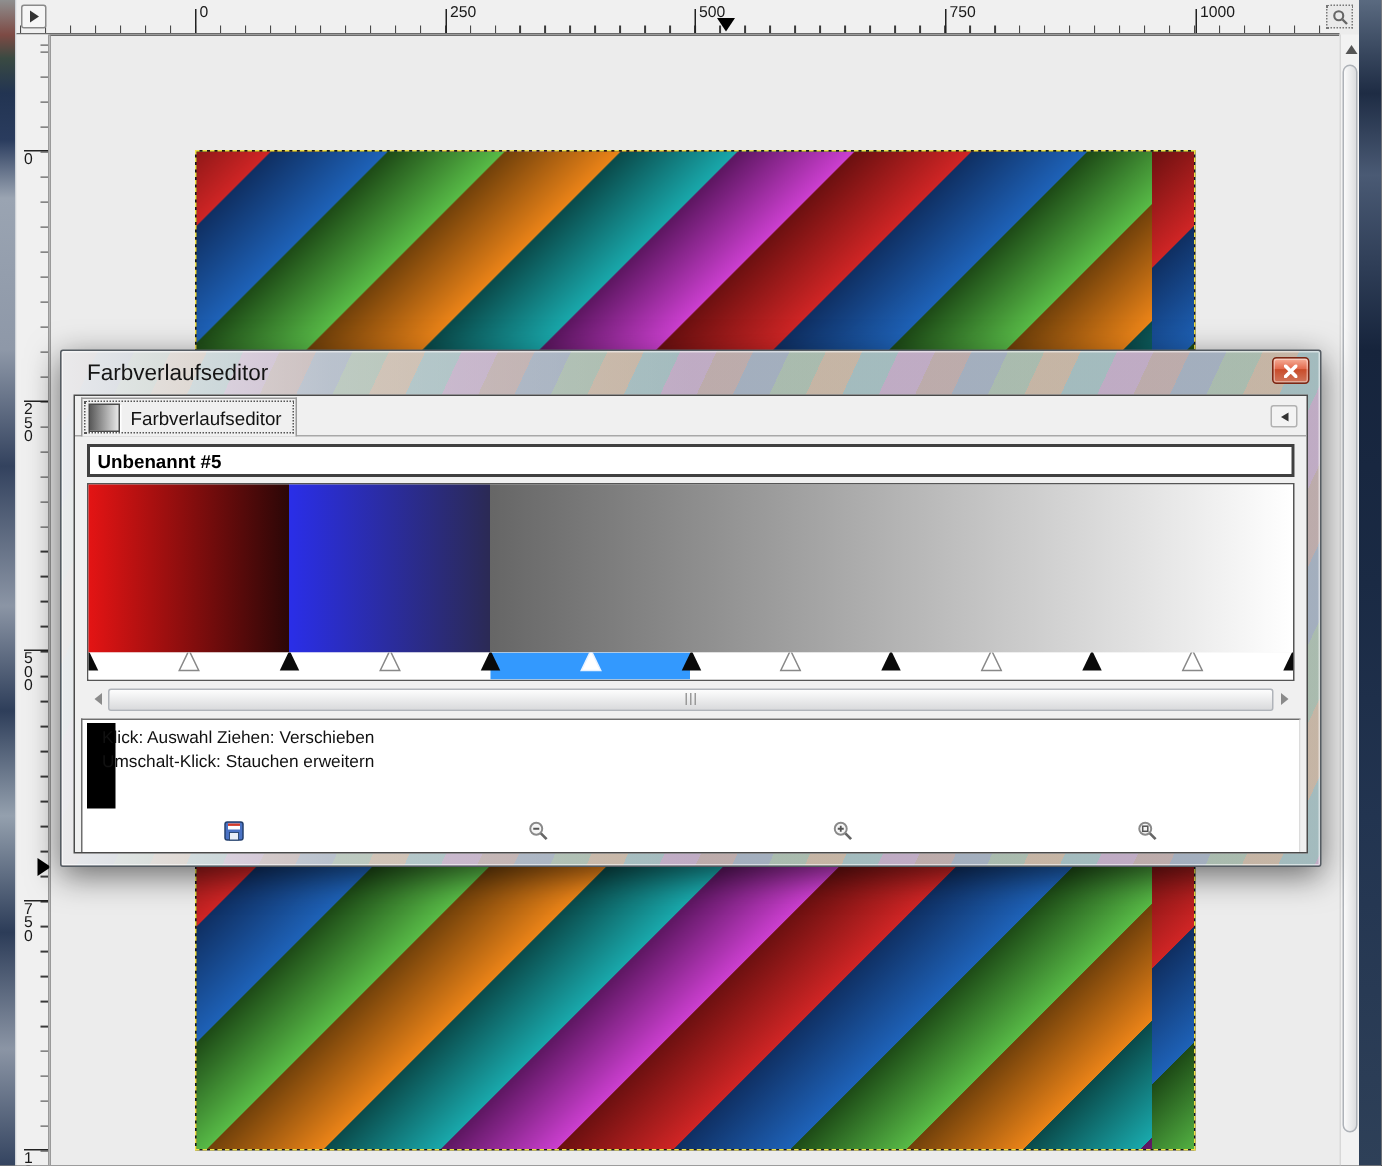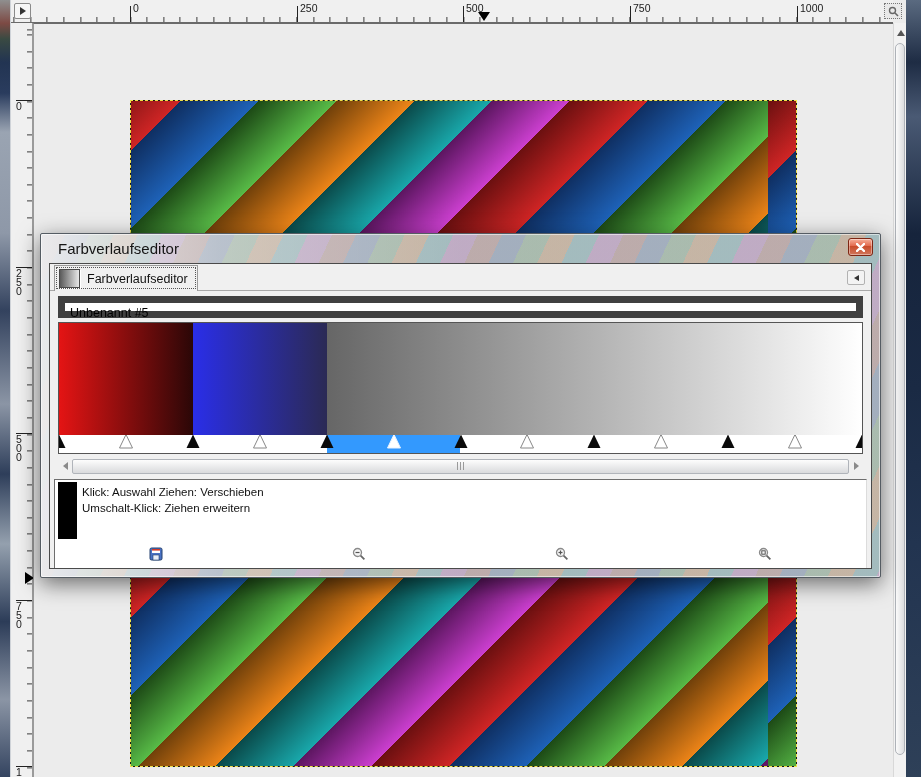--- a/index.html
+++ b/index.html
@@ -75,41 +75,41 @@
   #tab { position:absolute; left:4px; top:1px; height:26px; display:flex; align-items:center;
     padding:0 9px 0 4px; background:#f0f0f0; border:1px solid #9a9a9a; border-bottom:none;
     outline:1px dotted #555; outline-offset:-3px; }
   #tab .tab-icon { width:21px; height:19px; border:1px solid #4a4a4a; box-shadow:1px 1px 0 #fff;
     background:linear-gradient(90deg,#5a5a5a 0%,#e8e8e8 100%); }
   #tab .tab-label { margin-left:7px; font-size:12.5px; color:#111; }
   #tab-menu-button { position:absolute; right:6px; top:6px; width:18px; height:15px; background:#f3f3f3;
     border:1px solid #b2b2b2; border-radius:2px; display:flex; align-items:center; justify-content:center; }
   #tab-menu-button .tri { width:0; height:0; border-top:3.5px solid transparent; border-bottom:3.5px solid transparent; border-right:5px solid #333; }
 
-  #name-entry { margin:5px 8px 0 8px; height:22px; background:#fff; border:7px solid #404040;
-    font-size:12.5px; line-height:20px; padding-left:5px; color:#000; }
+  #name-entry { margin:5px 8px 0 8px; height:22px; background:#fff; border:2px solid #404040;
+    font-size:12.5px; line-height:20px; padding-left:5px; color:#000;font-weight:bold; }
 
   #gradient-box { margin:4px 8px 0 8px; border:1px solid #555; }
   #gradient-preview { height:112px; }
   #stops-row { position:relative; height:18px; background:#fff; overflow:hidden; }
   #stops-selection { position:absolute; top:0; bottom:0; }
   .stop-marker { position:absolute; bottom:0; transform:translateX(-50%); }
 
   #seg-scrollbar { margin:4px 8px 0 8px; height:16px; display:flex; align-items:center; }
   .sb-btn { width:14px; height:16px; display:flex; align-items:center; justify-content:center; }
   .sb-btn .tri-l { width:0; height:0; border-top:4px solid transparent; border-bottom:4px solid transparent; border-right:5px solid #8a8a8a; }
   .sb-btn .tri-r { width:0; height:0; border-top:4px solid transparent; border-bottom:4px solid transparent; border-left:5px solid #8a8a8a; }
   #seg-thumb { flex:1; height:15px; background:linear-gradient(180deg,#fdfdfd,#d9dadc);
     border:1px solid #b0b4ba; border-radius:2px; display:flex; align-items:center; justify-content:center; gap:2px; }
   #seg-thumb i { display:block; width:1px; height:8px; background:#9a9a9a; }
 
   #hint-panel { position:absolute; left:4px; right:4px; top:215px; height:90px; background:#fff;
     border:1px solid; border-color:#6e6e6e #dcdcdc #dcdcdc #6e6e6e; }
   #hint-swatch { position:absolute; left:3px; top:2px; width:19px; height:57px; background:#000; }
-  #hint-lines { position:absolute; left:27px; top:4px; font-size:11.5px; line-height:16.3px; color:#111; }
+  #hint-lines { position:absolute; left:13px; top:4px; font-size:11.5px; line-height:16.3px; color:#111; }
 
   #editor-toolbar { position:absolute; left:0; right:0; bottom:3px; height:22px; display:flex; }
   .tool-cell { flex:1; display:flex; align-items:center; justify-content:center; }
   .tool-btn { width:20px; height:20px; display:flex; align-items:center; justify-content:center; }
 </style>
 </head>
 <body>
 
 <div class="abs" id="left-strip"></div>
 <div class="abs" id="right-strip"></div>
@@ -264,21 +264,21 @@
         </div>
       <div class="sb-btn">
           <div class="tri-r"></div>
         </div>
     </div>
 
     <div id="hint-panel">
       <div id="hint-swatch"></div>
       <div id="hint-lines">
           <div>Klick: Auswahl   Ziehen: Verschieben</div>
-          <div>Umschalt-Klick: Ziehen erweitern</div>
+          <div>Umschalt-Klick: Stauchen erweitern</div>
         </div>
 
       <div id="editor-toolbar">
         <div class="tool-cell">
             <div class="tool-btn">
           <svg width="14" height="14" viewBox="0 0 14 14">
             <rect x="1" y="1" width="12" height="12" rx="1.5" fill="#4a72c4" stroke="#24406e"></rect>
             <rect x="3" y="2" width="8" height="4" fill="#fff"></rect>
             <rect x="3" y="2" width="8" height="1.6" fill="#d23a2a"></rect>
             <rect x="4" y="8" width="6" height="5" fill="#e8eef8" stroke="#24406e" stroke-width="0.6"></rect>

